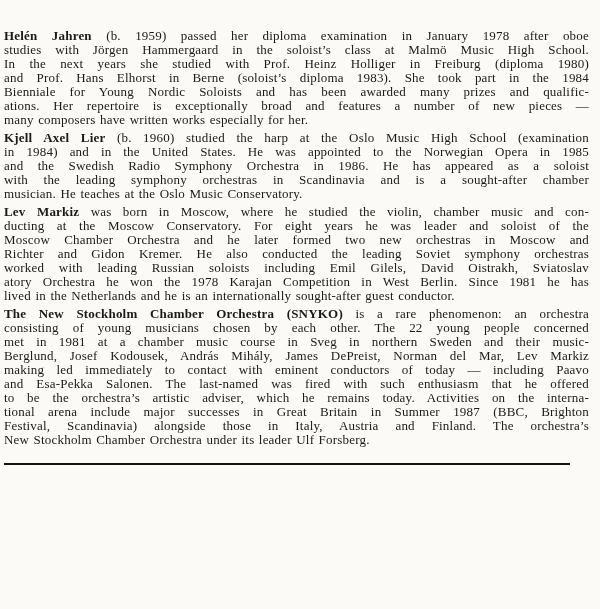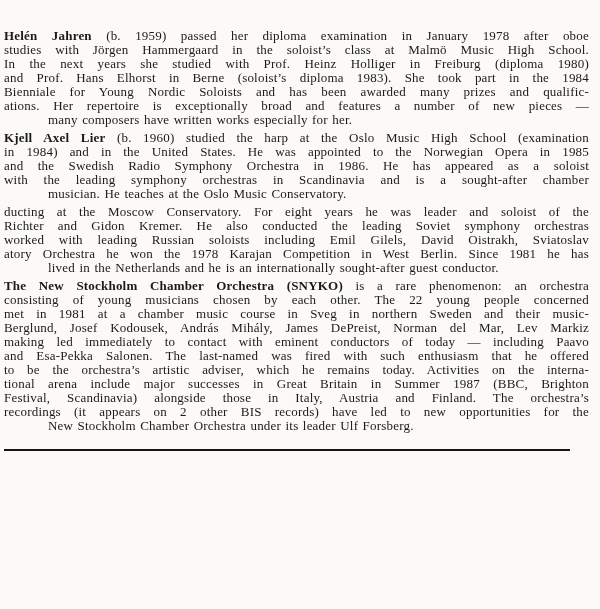--- a/index.html
+++ b/index.html
@@ -31,21 +31,20 @@
     height: 14px;
     overflow: hidden;
     text-align: justify;
     text-align-last: justify;
     letter-spacing: 0.2px;
     word-spacing: 1px;
     white-space: normal;
   }
   .line.last {
     text-align-last: left;
-    margin-left: 44px;
   }
   .line b { font-weight: bold; }
   .rule {
     border: none;
     border-top: 2.6px solid var(--rule);
     width: 566px;
     margin: 16px auto 0 0;
   }
 </style>
 </head>
@@ -63,34 +62,35 @@
         <div class="line last">many composers have written works especially for her.</div>
       </div>
       <div class="paragraph">
         <div class="line"><b>Kjell Axel Lier</b> (b. 1960) studied the harp at the Oslo Music High School (examination</div>
         <div class="line">in 1984) and in the United States. He was appointed to the Norwegian Opera in 1985</div>
         <div class="line">and the Swedish Radio Symphony Orchestra in 1986. He has appeared as a soloist</div>
         <div class="line">with the leading symphony orchestras in Scandinavia and is a sought-after chamber</div>
         <div class="line last">musician. He teaches at the Oslo Music Conservatory.</div>
       </div>
       <div class="paragraph">
+        <div class="line"><b>Lev Markiz</b> was born in Moscow, where he studied the violin, chamber music and con-</div>
         <div class="line">ducting at the Moscow Conservatory. For eight years he was leader and soloist of the</div>
+        <div class="line">Moscow Chamber Orchestra and he later formed two new orchestras in Moscow and</div>
         <div class="line">Richter and Gidon Kremer. He also conducted the leading Soviet symphony orchestras</div>
         <div class="line">worked with leading Russian soloists including Emil Gilels, David Oistrakh, Sviatoslav</div>
         <div class="line">atory Orchestra he won the 1978 Karajan Competition in West Berlin. Since 1981 he has</div>
         <div class="line last">lived in the Netherlands and he is an internationally sought-after guest conductor.</div>
       </div>
       <div class="paragraph">
         <div class="line"><b>The New Stockholm Chamber Orchestra (SNYKO)</b> is a rare phenomenon: an orchestra</div>
         <div class="line">consisting of young musicians chosen by each other. The 22 young people concerned</div>
         <div class="line">met in 1981 at a chamber music course in Sveg in northern Sweden and their music-</div>
         <div class="line">Berglund, Josef Kodousek, András Mihály, James DePreist, Norman del Mar, Lev Markiz</div>
         <div class="line">making led immediately to contact with eminent conductors of today — including Paavo</div>
         <div class="line">and Esa-Pekka Salonen. The last-named was fired with such enthusiasm that he offered</div>
         <div class="line">to be the orchestra’s artistic adviser, which he remains today. Activities on the interna-</div>
         <div class="line">tional arena include major successes in Great Britain in Summer 1987 (BBC, Brighton</div>
         <div class="line">Festival, Scandinavia) alongside those in Italy, Austria and Finland. The orchestra’s</div>
-        <div class="line">recordings (it appears on 2 other BIS records) have led to new opportunities for the</div>
         <div class="line last">New Stockholm Chamber Orchestra under its leader Ulf Forsberg.</div>
       </div>
     </div>
   <hr class="rule">
 </div>
 
 </body></html>

